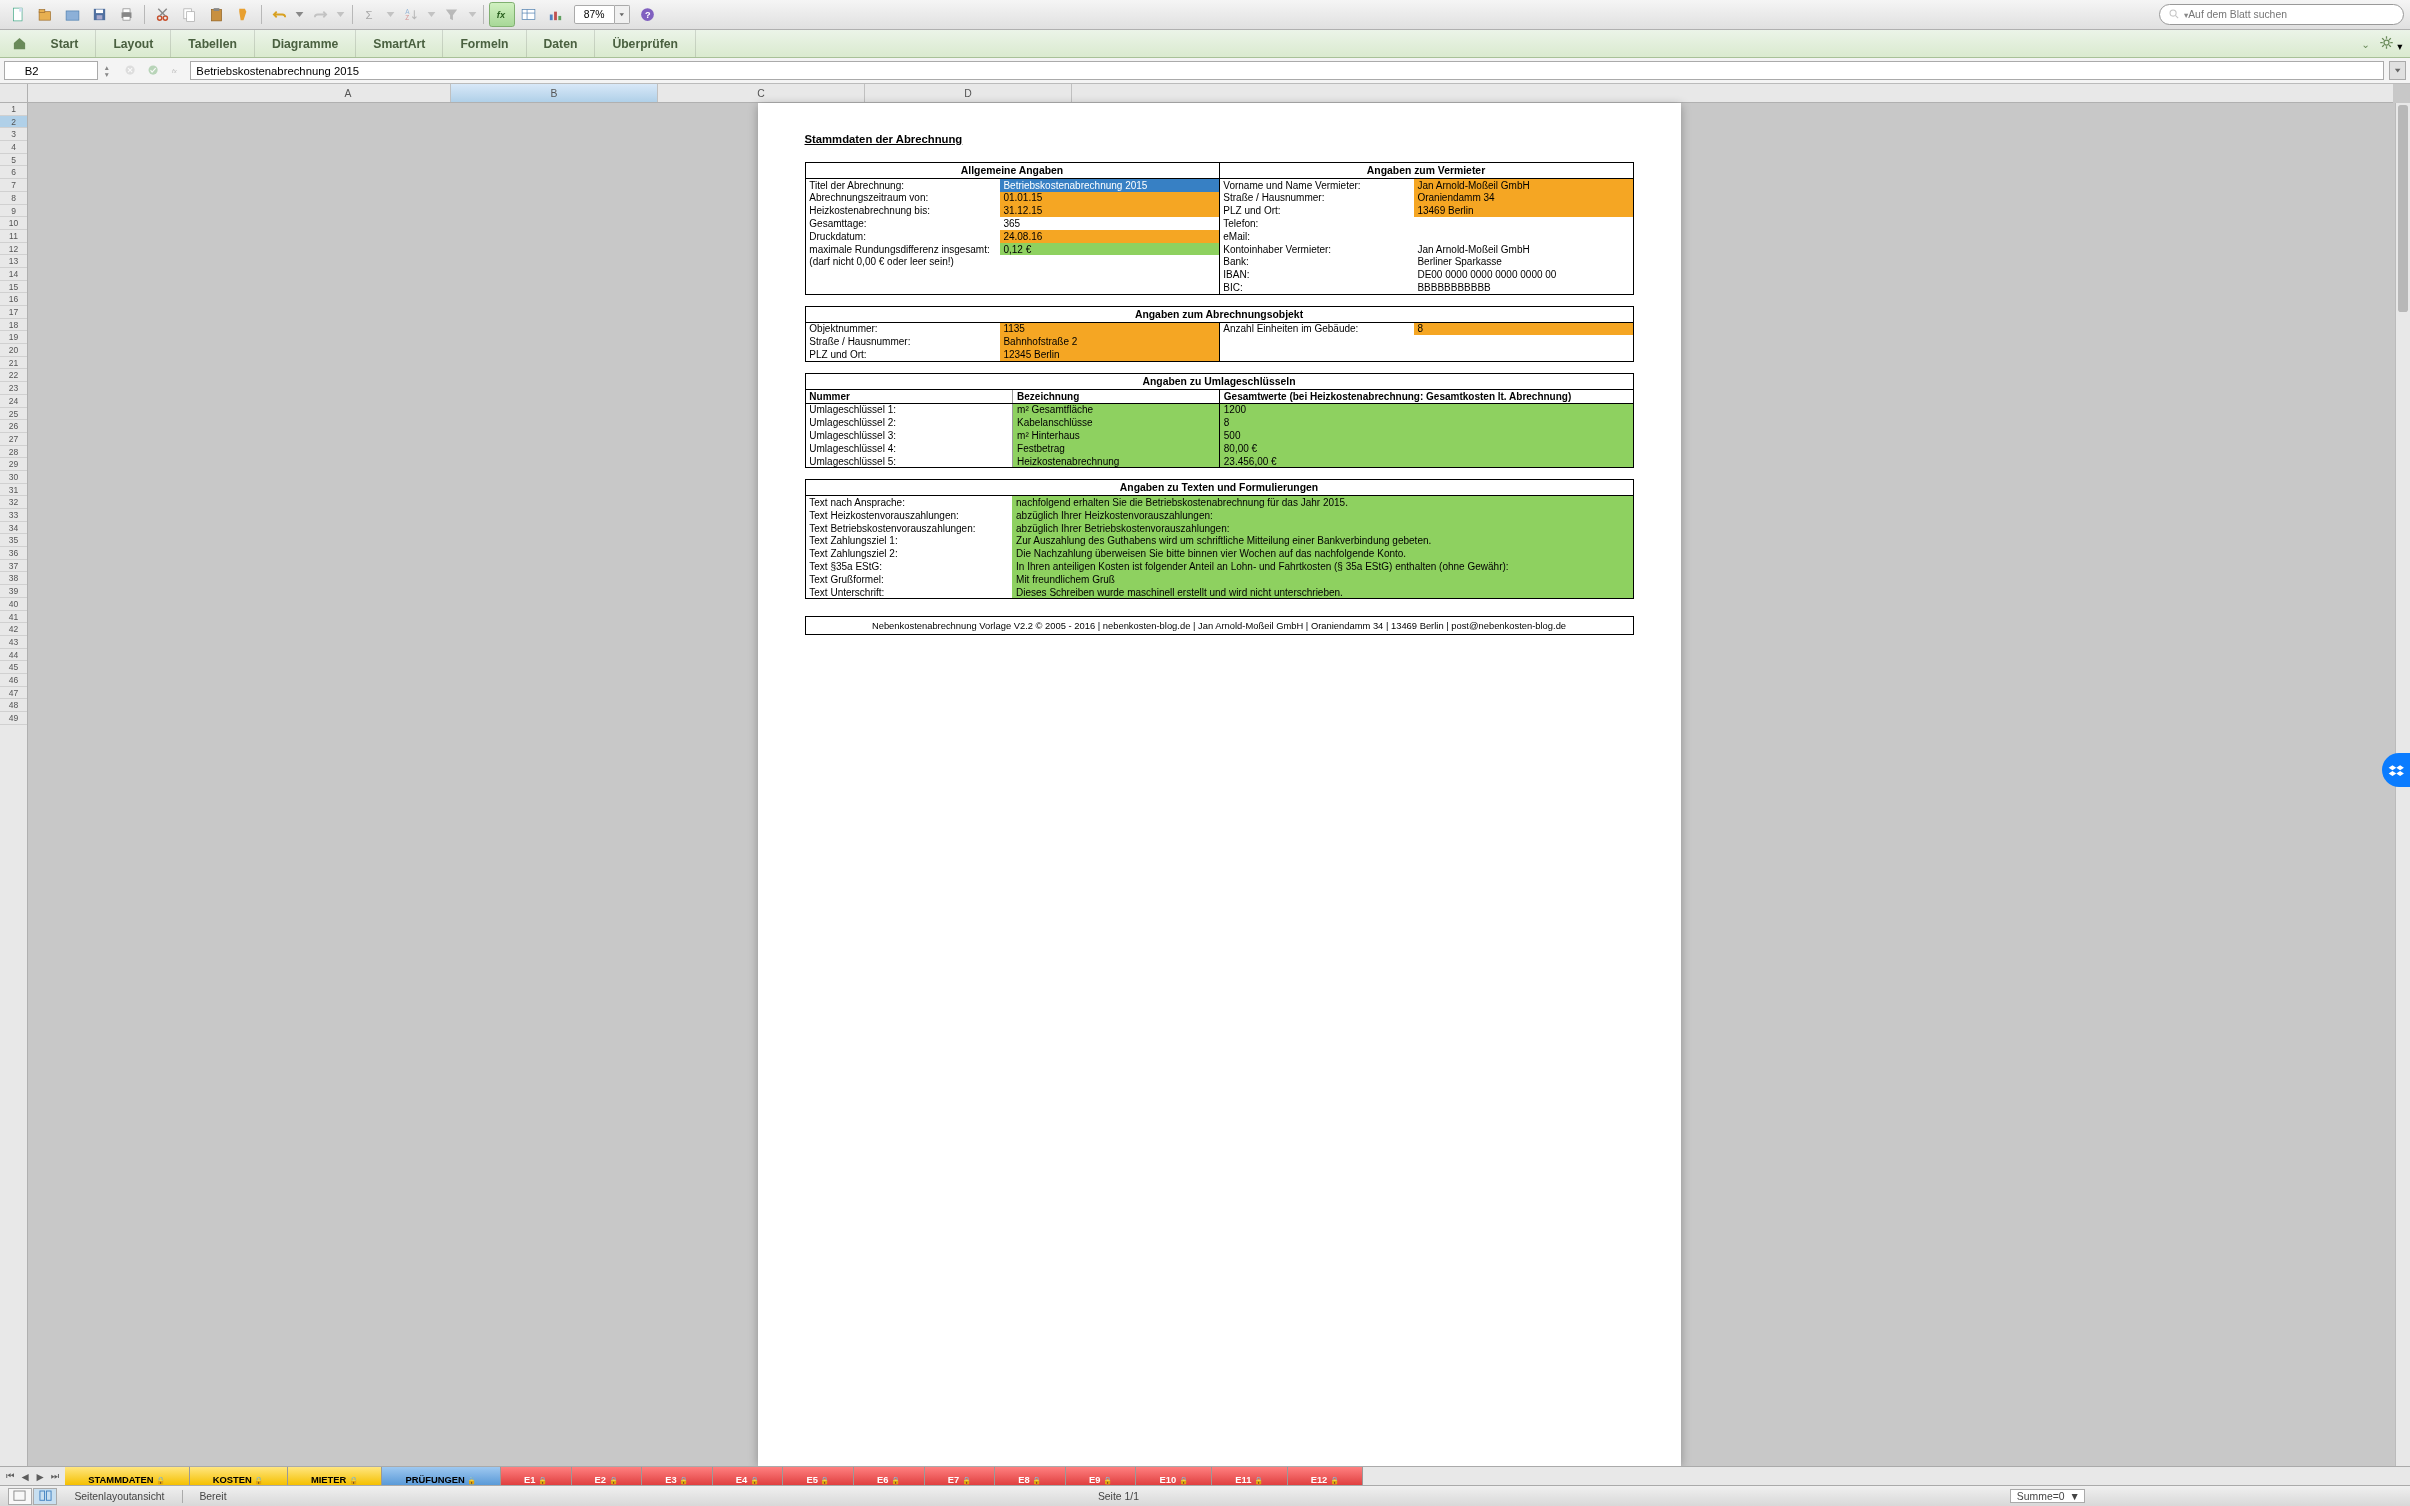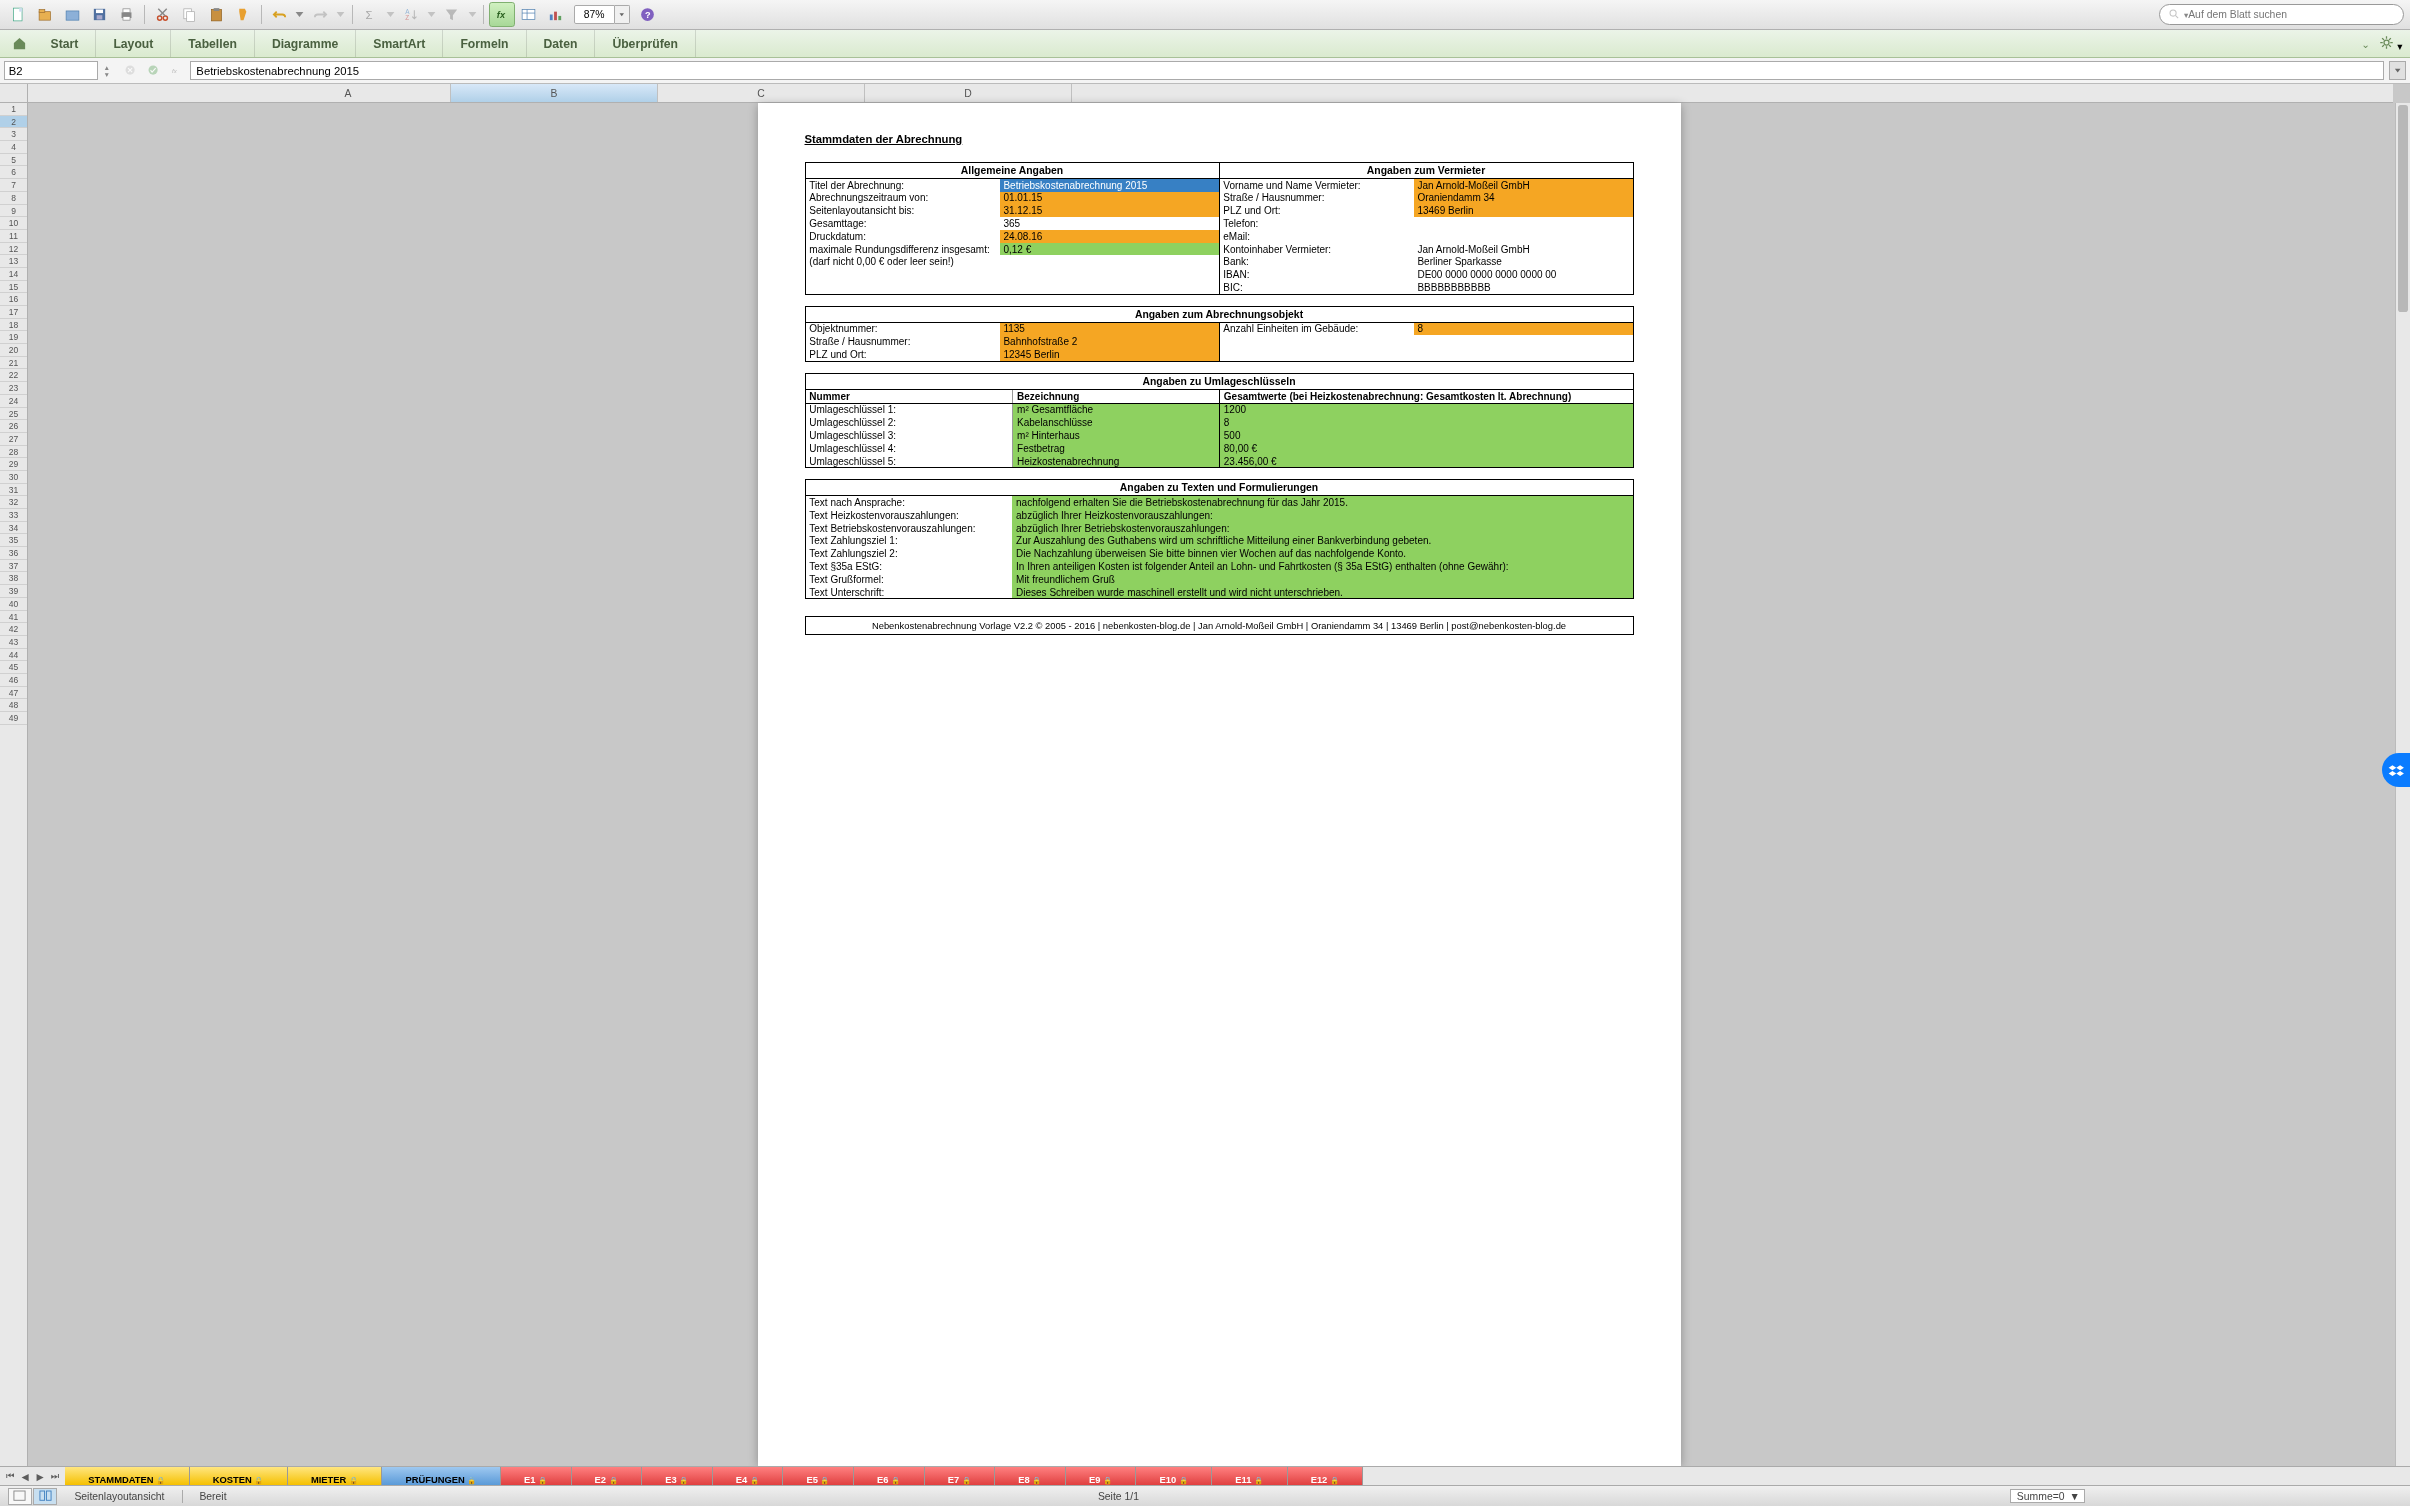--- a/index.html
+++ b/index.html
@@ -19,21 +19,21 @@
 .search svg{width:12.2px;height:12.2px;margin-right:3.8px;opacity:.5}
 
 
 .ribbon{background:linear-gradient(#ebf4e8,#daeacf);height:28px;border-bottom:0.9px solid #a8c098;display:flex;align-items:stretch;padding-left:5.6px}
 .rhome{width:28px;display:flex;align-items:center;justify-content:center}
 .rtab{padding:0 17px;display:flex;align-items:center;font-size:12.2px;font-weight:bold;color:#4a6040;border-right:0.9px solid rgba(0,0,0,.12);cursor:default}
 .rright{margin-left:auto;display:flex;align-items:center;padding-right:7.5px;gap:9.4px}
 
 
 .fbar{background:#f4f4f4;border-bottom:0.9px solid #bbb;height:26px;display:flex;align-items:center;padding:0 3.8px;gap:5.6px}
-.nbox{width:94px;height:19px;border:0.9px solid #aaa;background:#fff;display:flex;align-items:center;padding:0 4px;font-size:11.3px}
+.nbox{width:94px;height:19px;border:0.9px solid #aaa;background:#fff;display:flex;align-items:center;padding:0 20px;font-size:11.3px}
 .fbar .stpr{width:13px;display:flex;flex-direction:column}
 .fbar .mini{width:17px;height:17px;display:flex;align-items:center;justify-content:center;border-radius:1.9px;opacity:.55}
 .fbar .mini svg{width:12.2px;height:12.2px}
 .fbox{flex:1;height:19px;background:#fff;border:0.9px solid #aaa;padding:0 5.6px;display:flex;align-items:center;font-size:11.3px}
 .fexp{width:17px;background:#e0e0e0;border:0.9px solid #aaa;height:19px;display:flex;align-items:center;justify-content:center}
 
 
 .work{flex:1;display:flex;background:#c8c8c8;overflow:hidden;position:relative}
 .rownums{width:28px;background:#e8e8e8;border-right:0.9px solid #b0b0b0;padding-top:19px}
 .rownums div{height:12.7px;font-size:8.5px;color:#555;text-align:center;border-bottom:0.9px solid #d0d0d0;line-height:12.7px}
@@ -399,21 +399,21 @@
                   <div class="lbl">Abrechnungszeitraum von:</div>
                   <div class="val vorange">01.01.15</div>
                 </div>
                 <div class="half">
                   <div class="lbl">Straße / Hausnummer:</div>
                   <div class="val vorange">Oraniendamm 34</div>
                 </div>
               </div>
               <div class="row2">
                 <div class="half">
-                  <div class="lbl">Seitenlayoutansicht bis:</div>
+                  <div class="lbl">Heizkostenabrechnung bis:</div>
                   <div class="val vorange">31.12.15</div>
                 </div>
                 <div class="half">
                   <div class="lbl">PLZ und Ort:</div>
                   <div class="val vorange">13469 Berlin</div>
                 </div>
               </div>
               <div class="row2">
                 <div class="half">
                   <div class="lbl">Gesamttage:</div>

